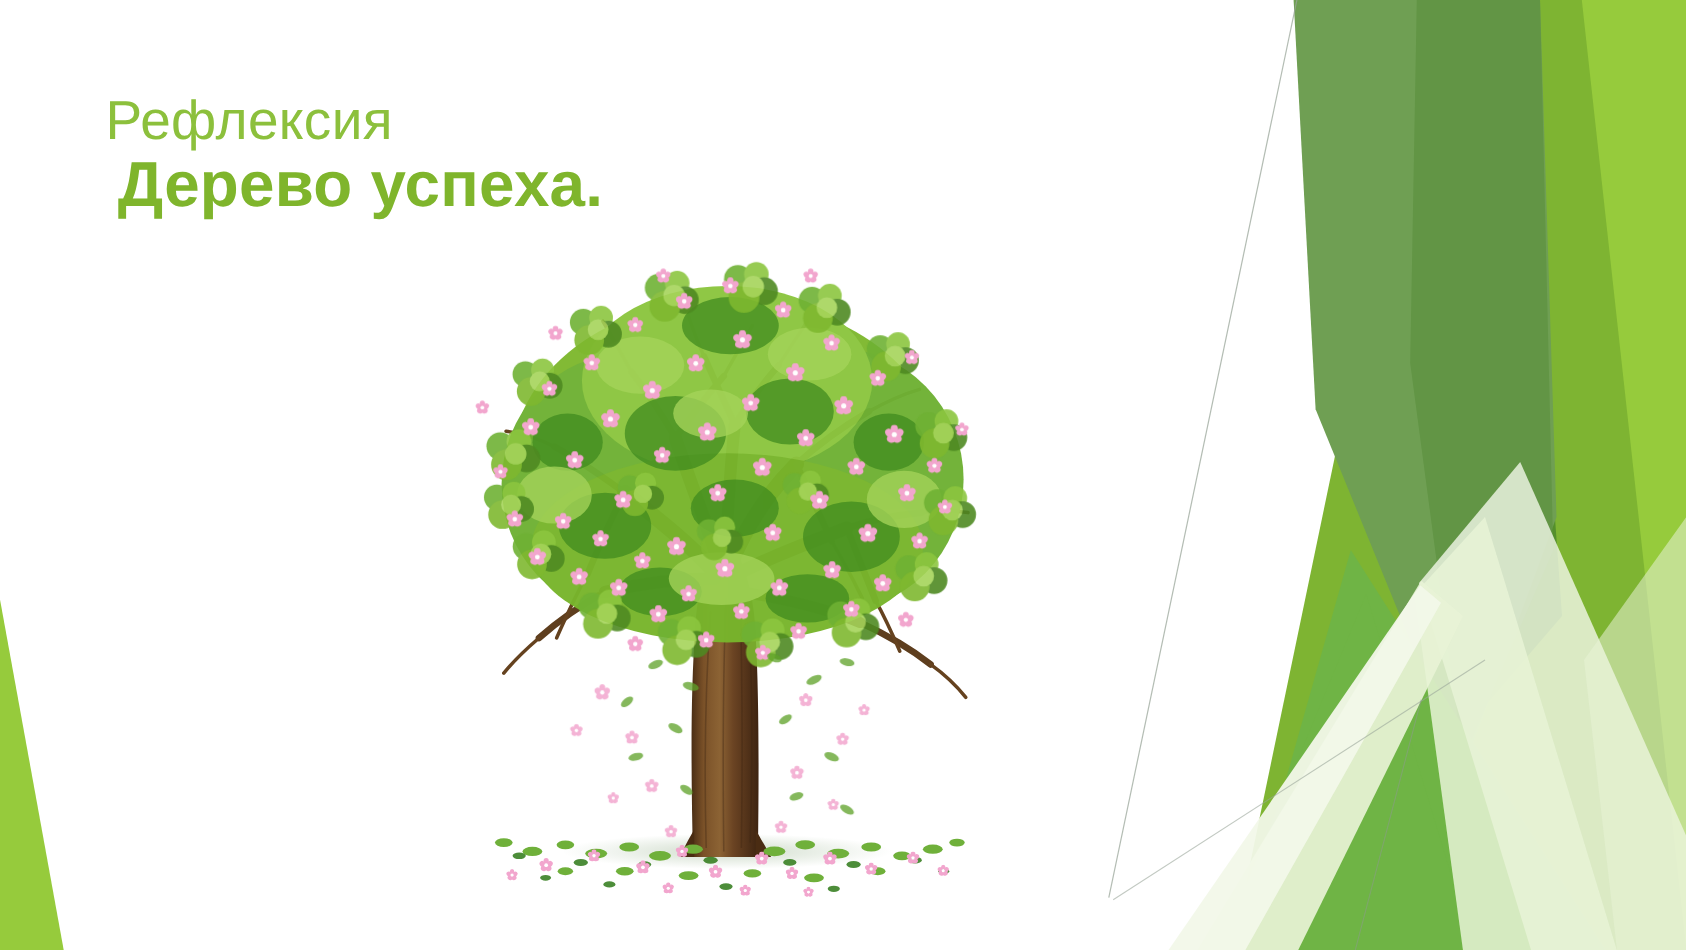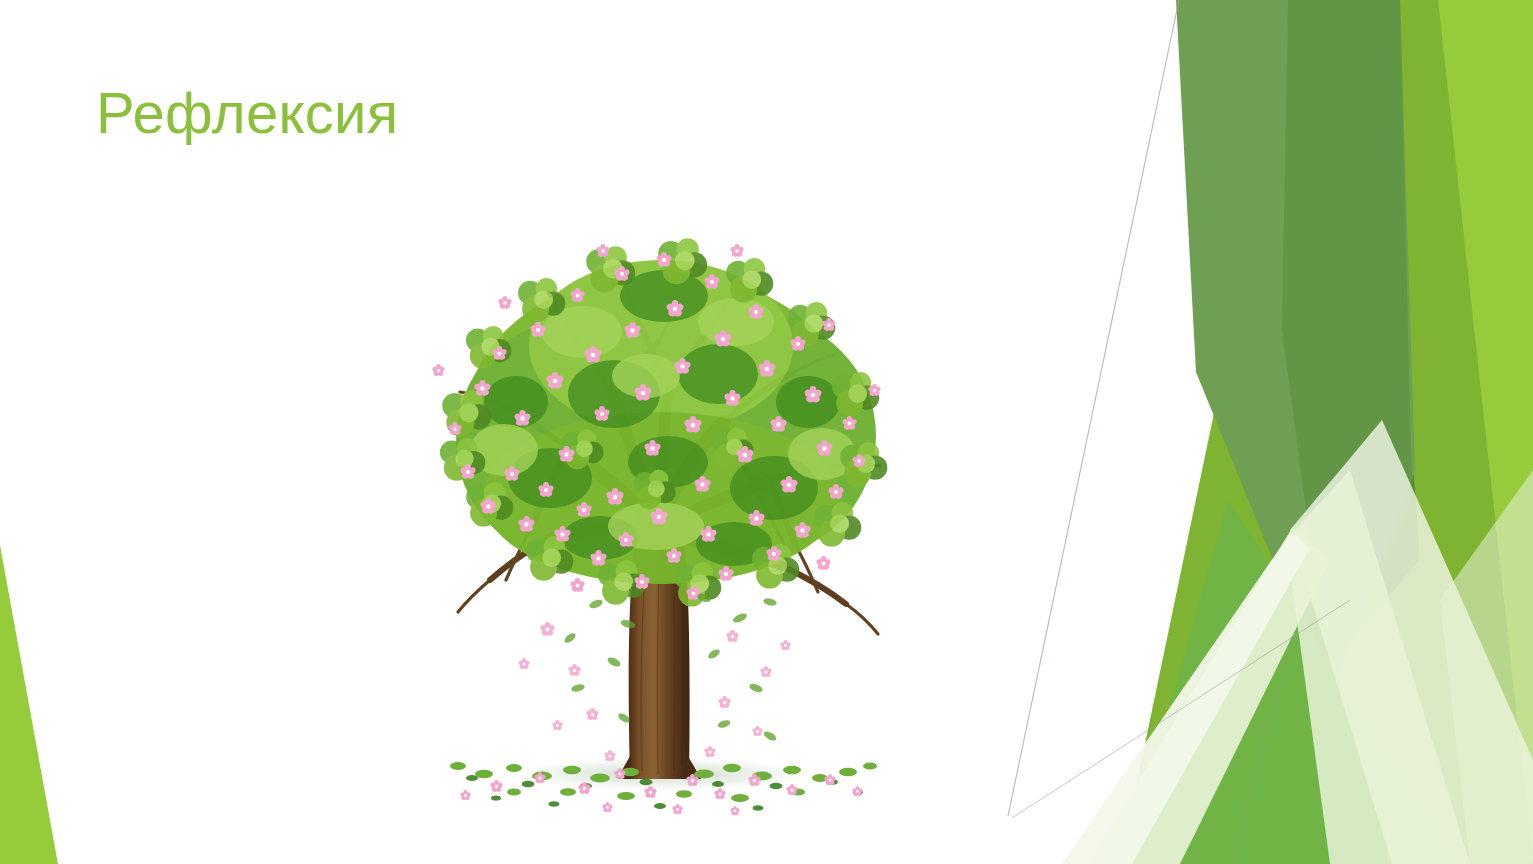--- a/index.html
+++ b/index.html
@@ -27,21 +27,21 @@
 
   
   #title-block {
     position:absolute;
     left:96px;
     top:82px;
     width:760px;
   }
   #title-line-1 {
     display:block;
-    font-size:58px;
+    font-size:50px;
     font-weight:400;
     line-height:1.08;
     letter-spacing:0.3px;
     color:#8CC03C;
     white-space:pre;
   }
   #title-line-2 {
     display:block;
     font-size:58px;
     font-weight:700;
@@ -99,20 +99,21 @@
       <line x1="1179" y1="0" x2="1008" y2="816" stroke="#9AA59A" stroke-width="1.1" stroke-opacity="0.75"></line>
 
       <line x1="1012" y1="818" x2="1350" y2="600" stroke="#9AA59A" stroke-width="1" stroke-opacity="0.6"></line>
 
       <line x1="1292" y1="636" x2="1232" y2="864" stroke="#8C9A8C" stroke-width="1" stroke-opacity="0.55"></line>
     </svg>
   </div>
 
   <div id="title-block">
     <span id="title-line-1">Рефлексия</span>
+    <span id="title-line-2">Дерево успеха.</span>
   </div>
 
   <div id="tree-figure">
     <svg viewBox="0 0 486 596" xmlns="http://www.w3.org/2000/svg" role="img">
       <title>Дерево успеха — цветущее дерево с зелёной кроной и розовыми цветами</title>
 
       <defs>
 
         <linearGradient id="trunkGrad" x1="0" y1="0" x2="1" y2="0">
           <stop offset="0%" stop-color="#4B2E15"></stop>

